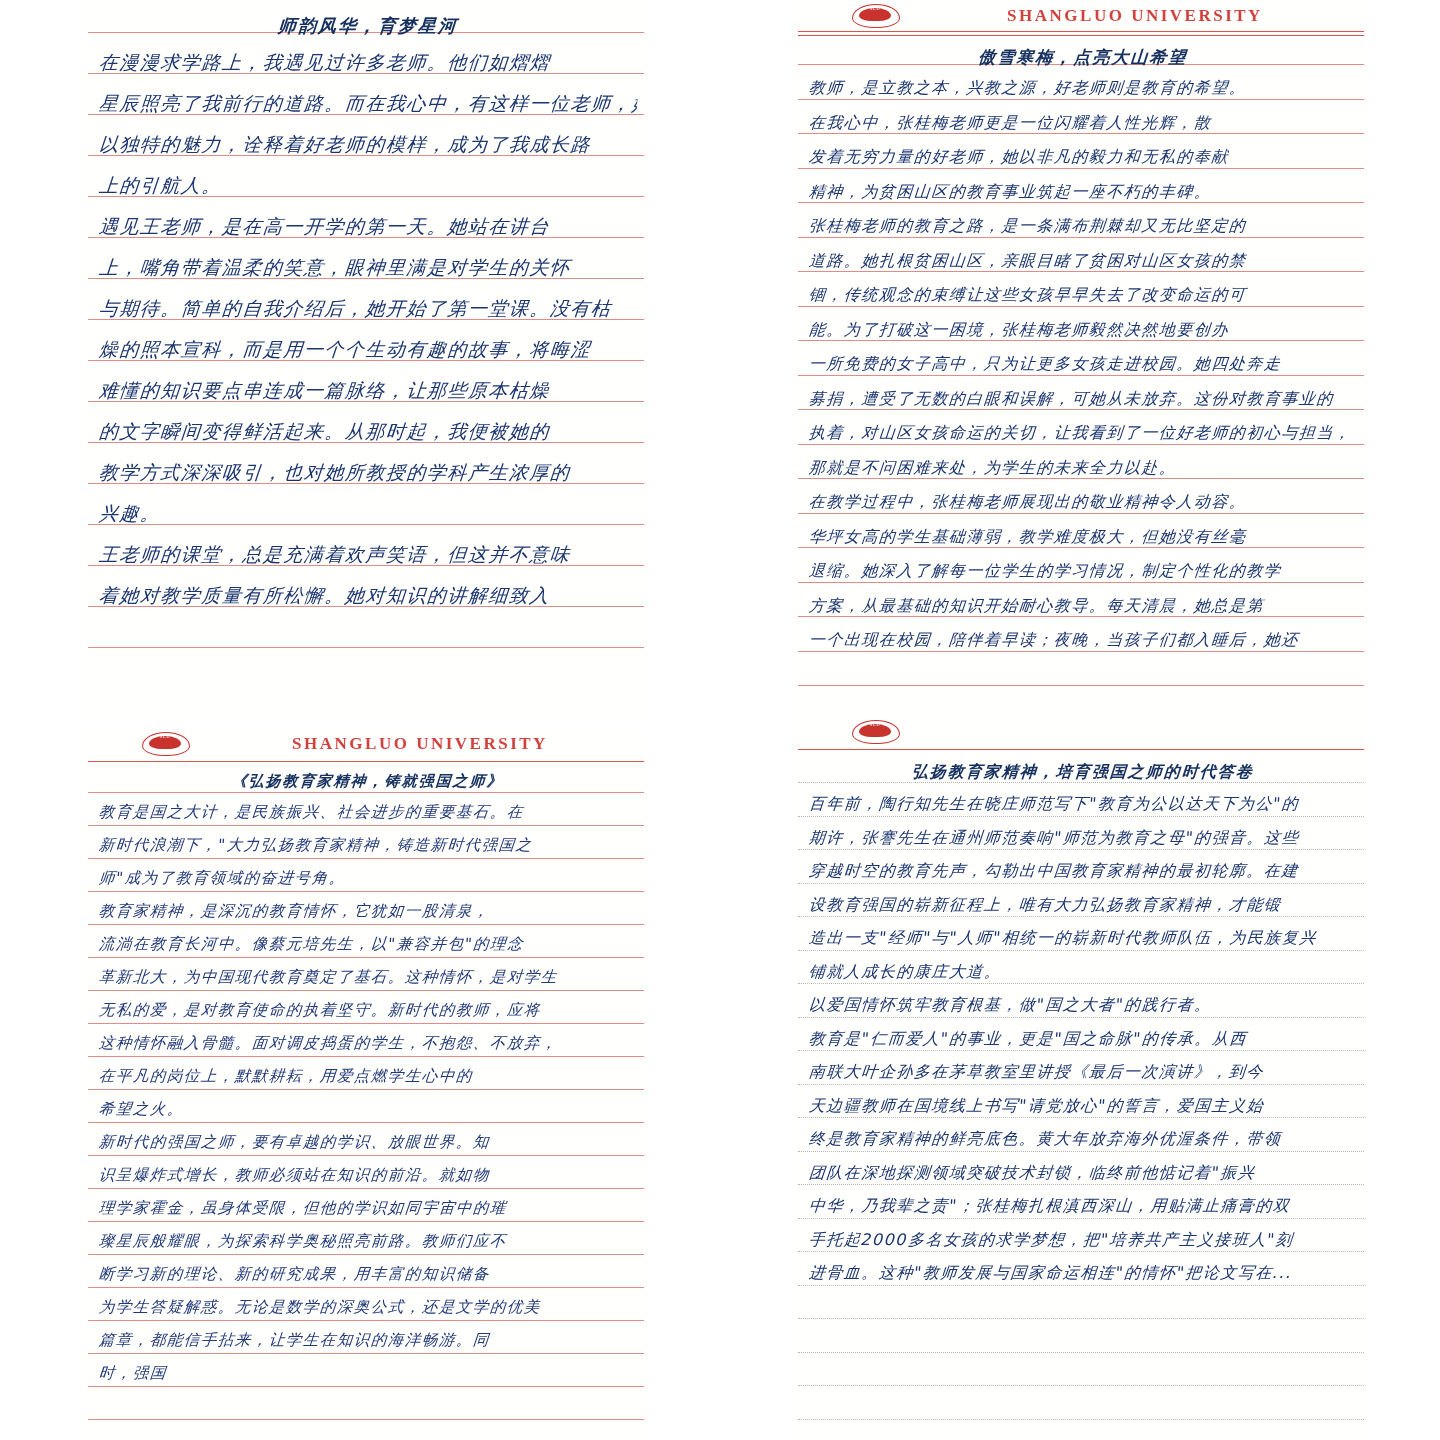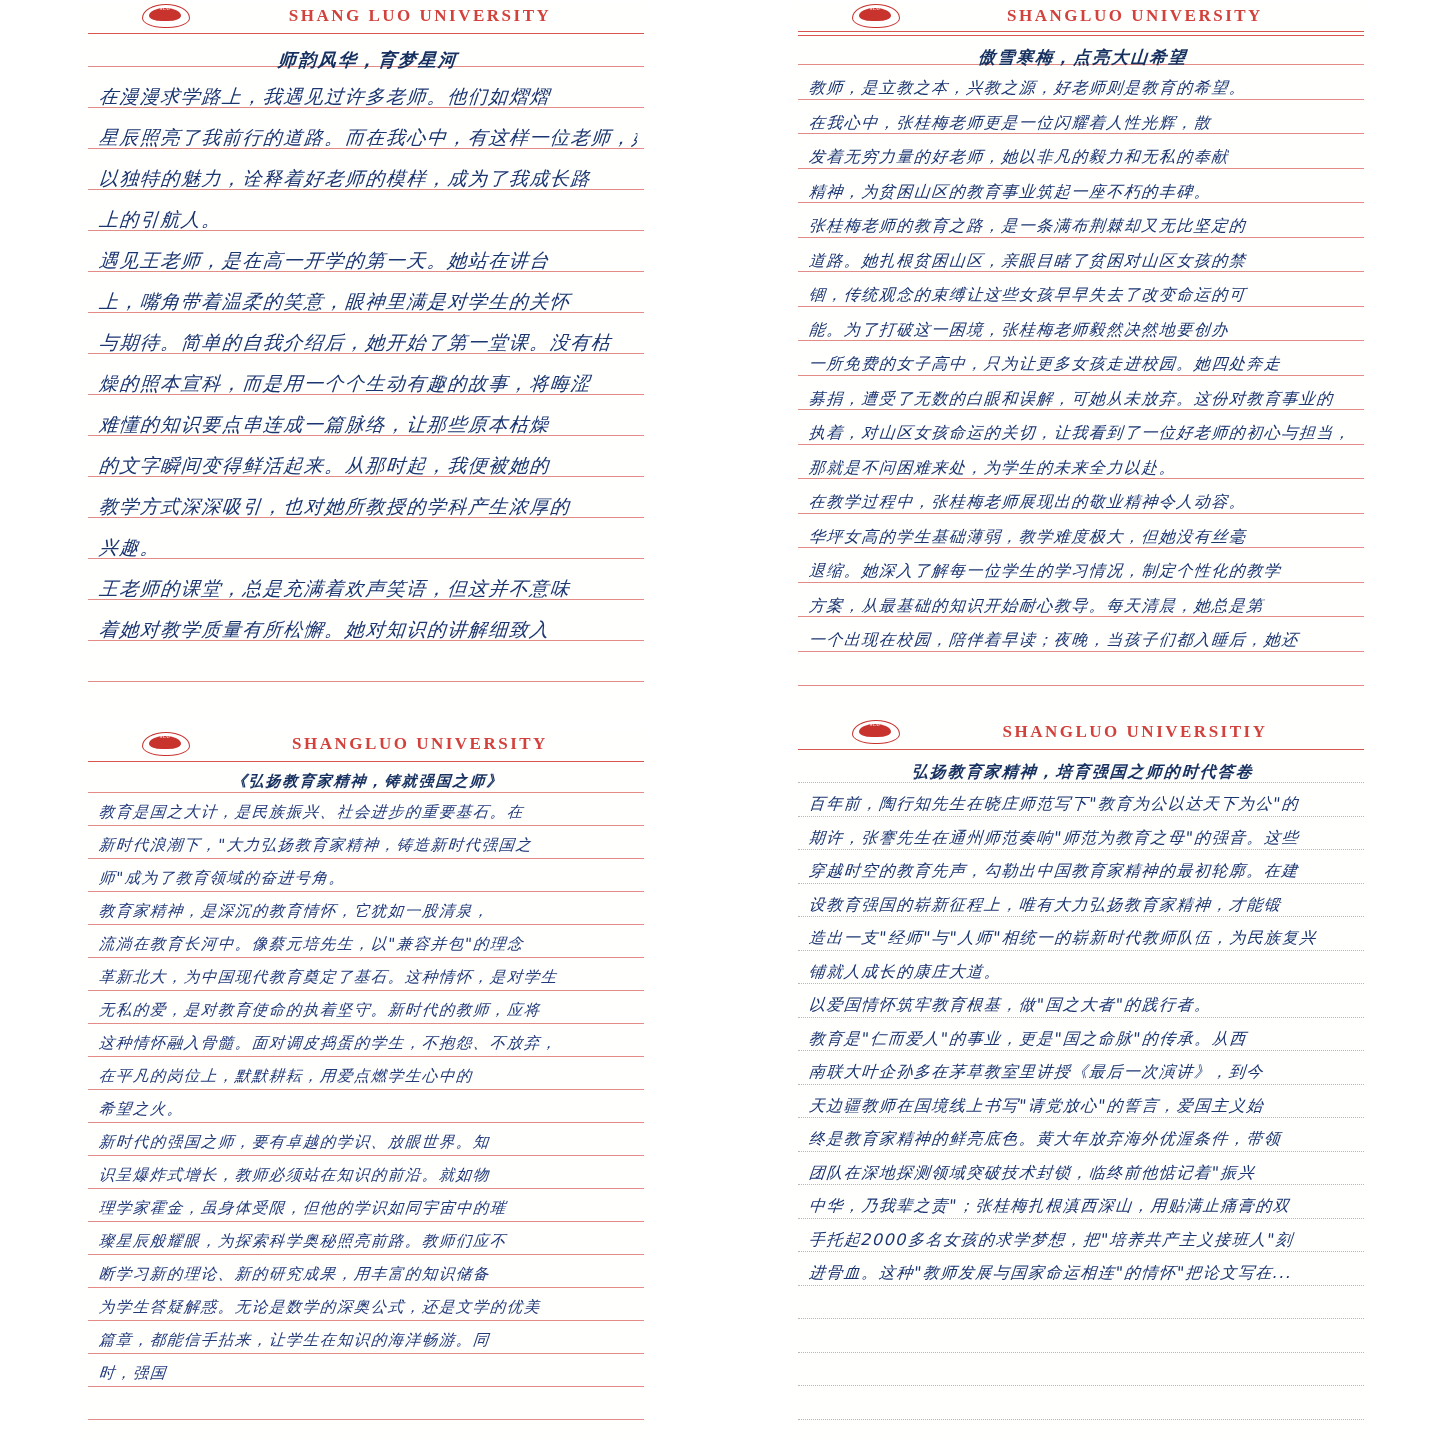--- a/index.html
+++ b/index.html
@@ -152,29 +152,20 @@
     transform: skewX(-5deg);
     transform-origin: left bottom;
   }
 </style>
 </head>
 <body>
 
 <div class="page">
 
   <div class="quadrant" id="q-tl">
-    <div class="letterhead">
-      <div class="logo">
-        <div class="shield"></div>
-        <div class="inner"></div>
-        <div class="inner-txt">SLU</div>
-      </div>
-      <div class="lh-title">SHANG LUO UNIVERSITY</div>
-      <div class="lh-rule"></div>
-    </div>
     <div class="sheet" style="height:684px">
       <div class="lines" id="lines-tl">
           <div class="rule" style="top: 30px;"></div>
           <div class="rule" style="top: 71px;"></div>
           <div class="rule" style="top: 112px;"></div>
           <div class="rule" style="top: 153px;"></div>
           <div class="rule" style="top: 194px;"></div>
           <div class="rule" style="top: 235px;"></div>
           <div class="rule" style="top: 276px;"></div>
           <div class="rule" style="top: 317px;"></div>
@@ -320,21 +311,20 @@
     </div>
   </div>
 
   <div class="quadrant" id="q-br">
     <div class="letterhead">
       <div class="logo">
         <div class="shield"></div>
         <div class="inner"></div>
         <div class="inner-txt">SLU</div>
       </div>
-      <div class="lh-title">SHANGLUO UNIVERSITIY</div>
       <div class="lh-rule"></div>
     </div>
     <div class="sheet" style="height:688px">
       <div class="lines dotted" id="lines-br">
           <div class="rule" style="top: 30px;"></div>
           <div class="rule" style="top: 63.5px;"></div>
           <div class="rule" style="top: 97px;"></div>
           <div class="rule" style="top: 130.5px;"></div>
           <div class="rule" style="top: 164px;"></div>
           <div class="rule" style="top: 197.5px;"></div>

